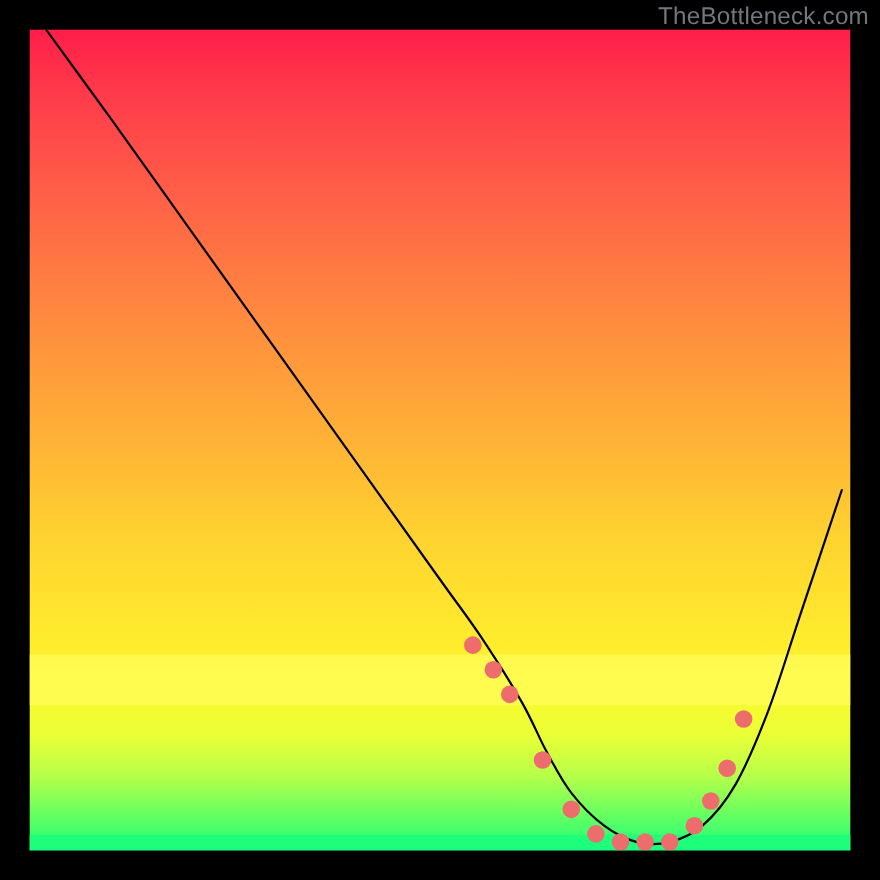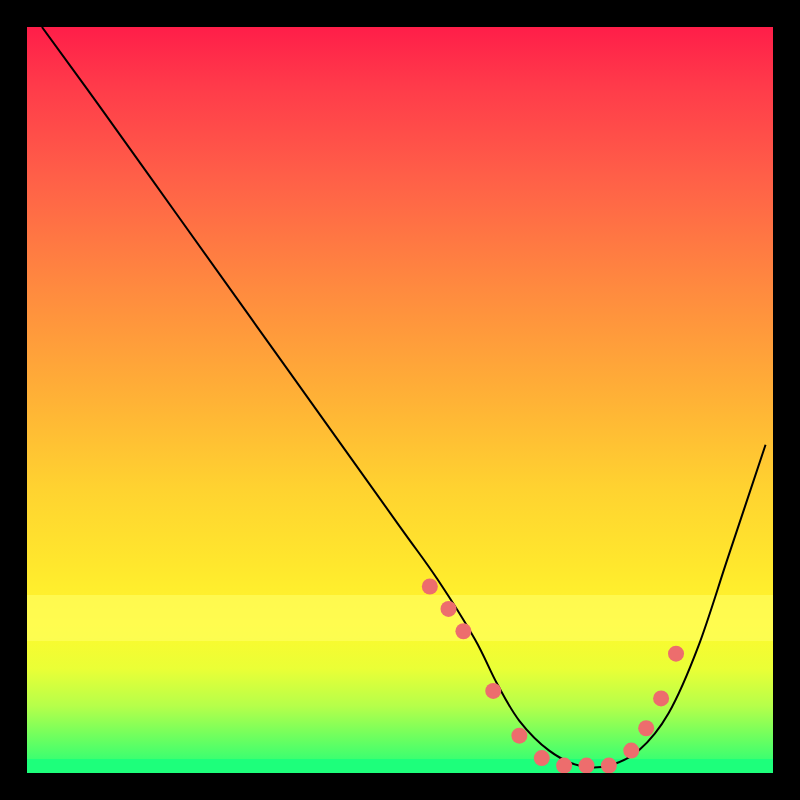--- a/index.html
+++ b/index.html
@@ -100,14 +100,15 @@
         <circle cx="537.12" cy="738.54" r="8" fill="#ed6d6d"></circle>
         <circle cx="559.5" cy="738.54" r="8" fill="#ed6d6d"></circle>
         <circle cx="581.88" cy="738.54" r="8" fill="#ed6d6d"></circle>
         <circle cx="604.26" cy="723.62" r="8" fill="#ed6d6d"></circle>
         <circle cx="619.18" cy="701.24" r="8" fill="#ed6d6d"></circle>
         <circle cx="634.1" cy="671.4" r="8" fill="#ed6d6d"></circle>
         <circle cx="649.02" cy="626.64" r="8" fill="#ed6d6d"></circle>
       </g>
   </svg>
 
+  <div class="watermark">TheBottleneck.com</div>
 
 </div>
 
 </body></html>

